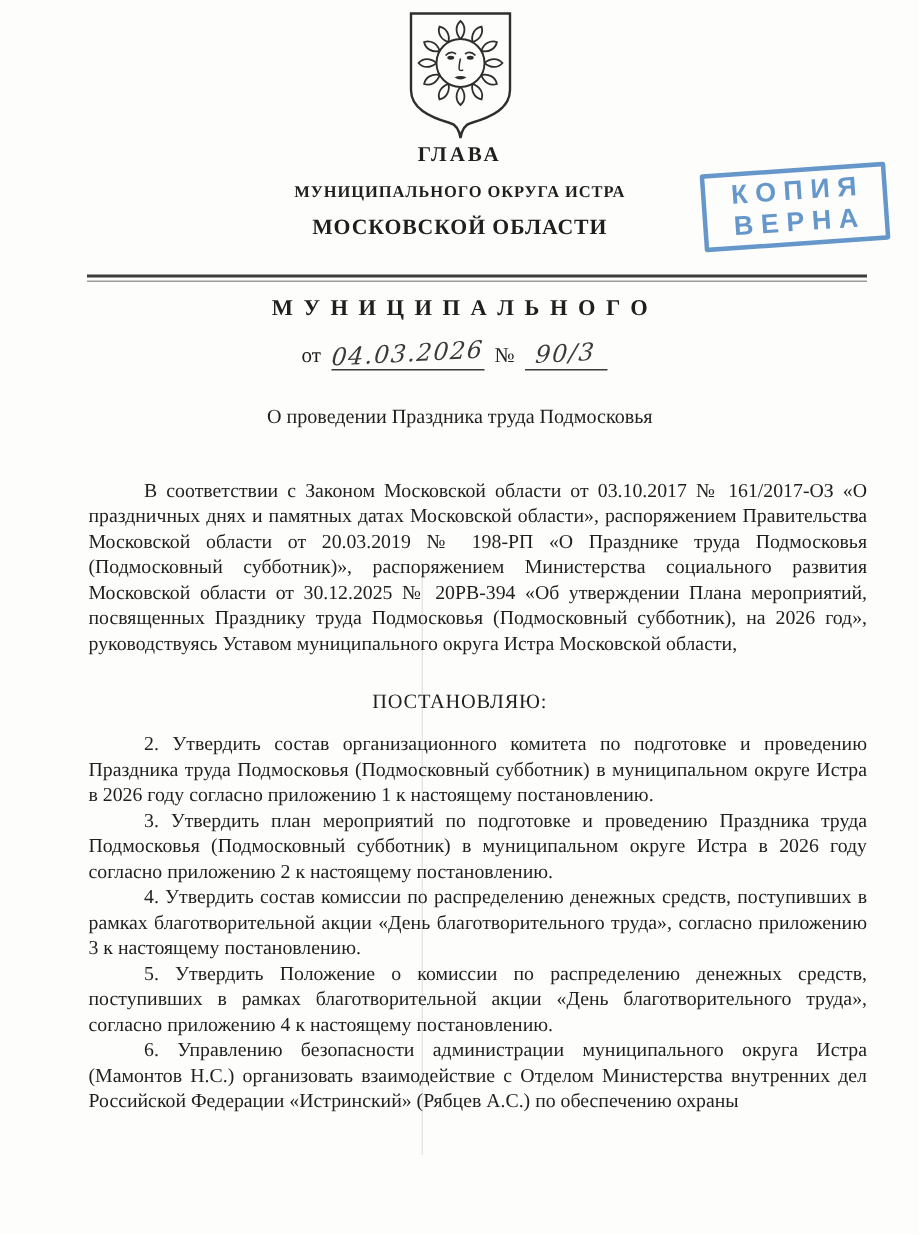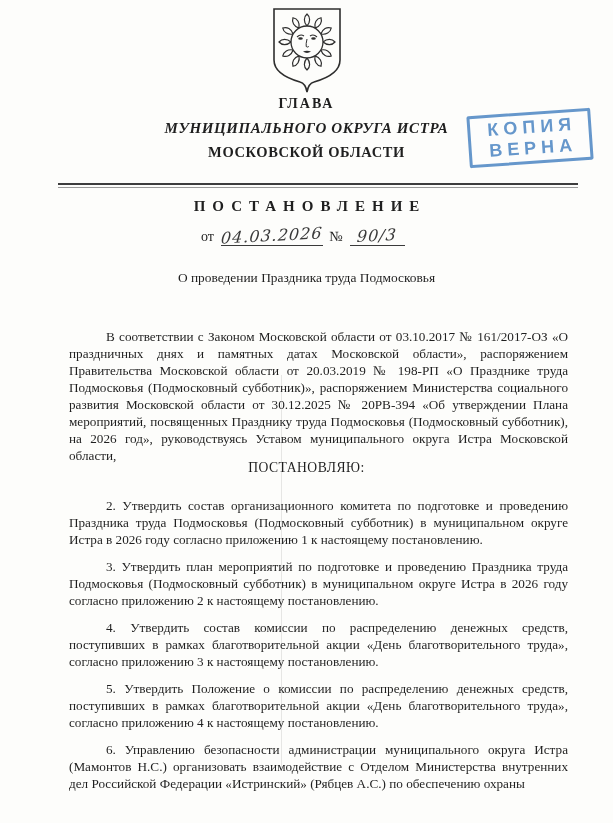--- a/index.html
+++ b/index.html
@@ -10,21 +10,21 @@
     color:#1f1f1f;
   }
   
   .crest { position:absolute; top:6px; left:50%; transform:translateX(-50%); }
   
   .org-header {
     position:absolute; top:92px; left:0; right:0;
     text-align:center; line-height:24px;
   }
   .org-line1 { font-size:14px; font-weight:bold; letter-spacing:2px; }
-  .org-line2 { font-size:15px; font-weight:bold; letter-spacing:0.6px;font-style:italic; }
+  .org-line2 { font-size:11px; font-weight:bold; letter-spacing:0.6px; }
   .org-line3 { font-size:14.5px; font-weight:bold; letter-spacing:0.6px; }
   
   .stamp {
     position:absolute; top:112px; left:468px; width:118px; height:46px;
     border:3px solid #5a8fc8; border-radius:2px;
     transform:rotate(-4deg);
     display:flex; flex-direction:column; align-items:center; justify-content:center;
     font-family:"Liberation Sans","DejaVu Sans",sans-serif;
     font-weight:700; font-size:18px; letter-spacing:5px; line-height:21px;
     color:#5a8fc8; opacity:0.92; background:rgba(255,255,255,0.25);
@@ -58,21 +58,21 @@
   }
   
   .subject {
     position:absolute; top:270px; left:40px; right:40px;
     text-align:center; font-size:13.4px; line-height:16.5px;
   }
   
   .body-block { position:absolute; left:59px; width:519px; }
   .preamble { top:318px; }
   .para {
-    margin:10px; font-size:13.2px; line-height:17px;
+    margin:0; font-size:13.2px; line-height:17px;
     text-align:justify; text-indent:37px;
   }
   .resolve {
     position:absolute; top:460px; left:0; right:0;
     text-align:center; font-size:13.6px; letter-spacing:0.5px;
   }
   .items { top:487px; }
   
   .fold-line {
     position:absolute; left:281px; top:375px; width:1px; height:395px;
@@ -117,21 +117,21 @@
     <div class="org-line3">МОСКОВСКОЙ ОБЛАСТИ</div>
   </div>
 
   <div class="stamp" style="color: rgb(90, 143, 200); border-color: rgb(90, 143, 200);">
     <span>КОПИЯ</span>
     <span>ВЕРНА</span>
   </div>
 
   <div class="rule"></div>
 
-  <div class="doc-type">ПОСТАНОВЛЕНИЕ</div>
+  <div class="doc-type">МУНИЦИПАЛЬНОГО</div>
 
   <div class="date-line"><span>от</span><span class="fill-in fill-date"><span class="hw">04.03.2026</span></span><span>№</span><span class="fill-in fill-num"><span class="hw">90/3</span></span>
   </div>
 
   <div class="subject">
     <div>О проведении Праздника труда Подмосковья</div>
   </div>
 
   <div class="body-block preamble">
     <p class="para">В соответствии с Законом Московской области от 03.10.2017 № 161/2017-ОЗ «О праздничных днях и памятных датах Московской области», распоряжением Правительства Московской области от 20.03.2019 № 198-РП «О Празднике труда Подмосковья (Подмосковный субботник)», распоряжением Министерства социального развития Московской области от 30.12.2025 № 20РВ-394 «Об утверждении Плана мероприятий, посвященных Празднику труда Подмосковья (Подмосковный субботник), на 2026 год», руководствуясь Уставом муниципального округа Истра Московской области,</p>

